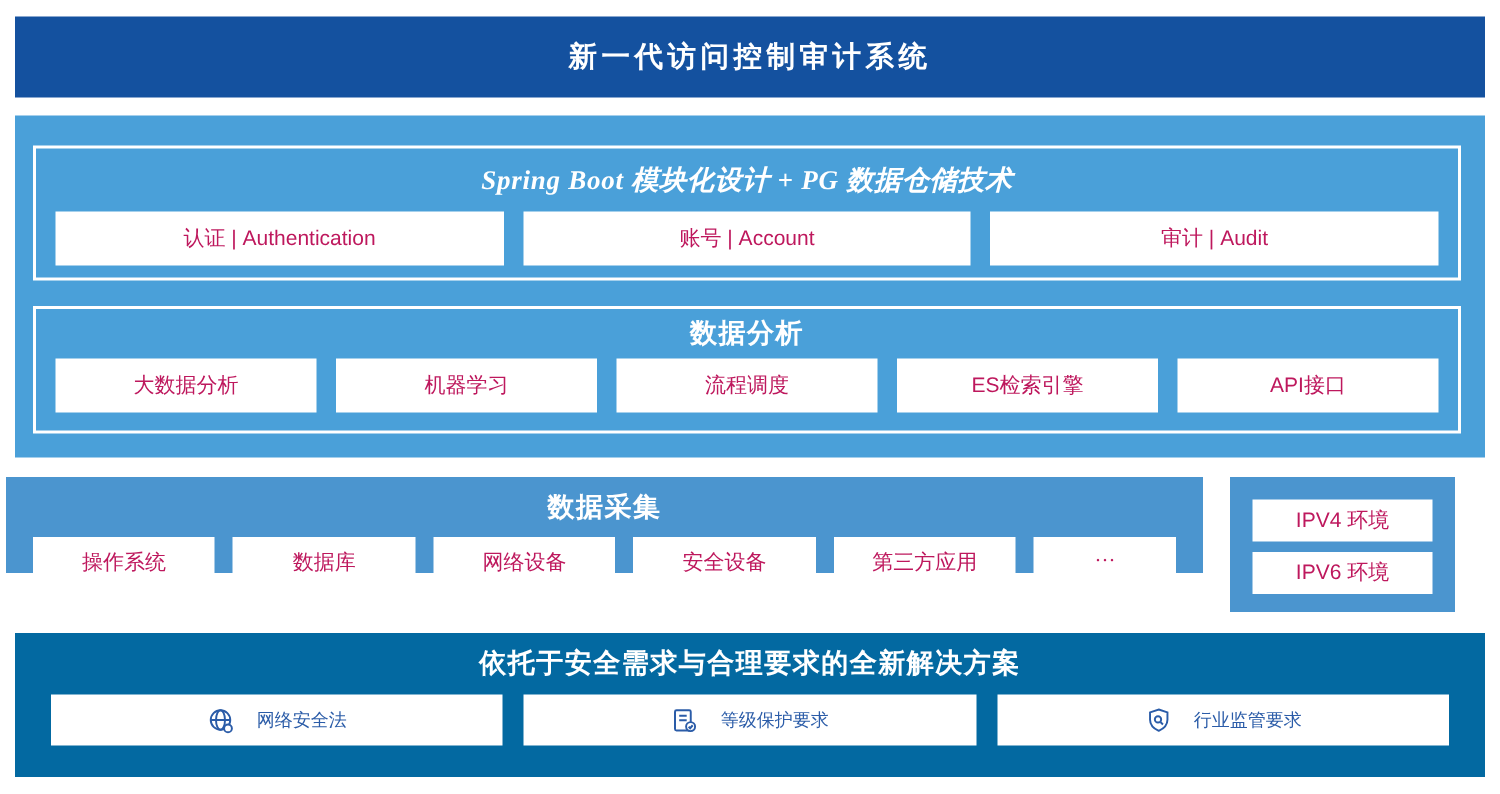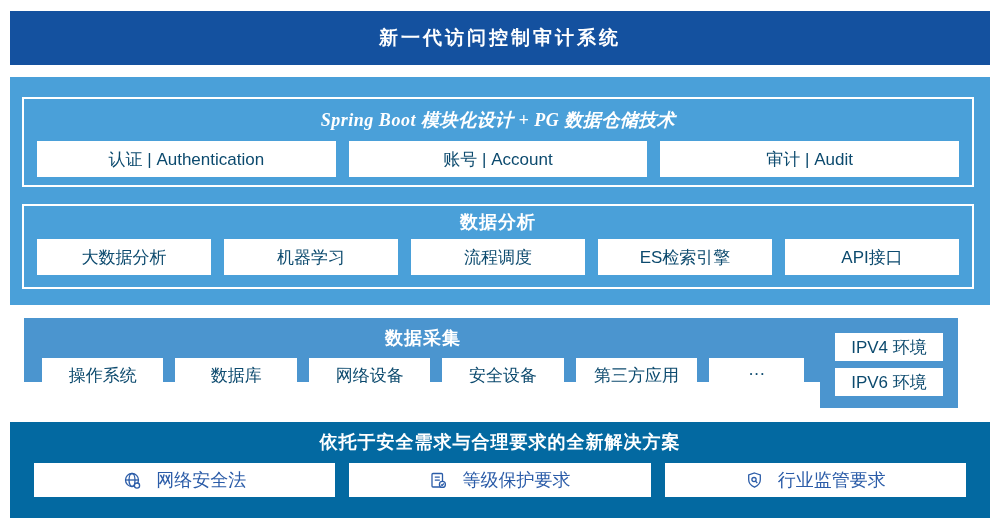--- a/index.html
+++ b/index.html
@@ -15,39 +15,39 @@
   .platform{position:absolute;left:10px;top:77px;width:980px;height:228px;background:#4AA0D9;}
   .bordered{position:absolute;left:12px;width:952px;border:2px solid #ffffff;box-sizing:border-box;}
   .modules-box{top:20px;height:90px;}
   .analysis-box{top:127px;height:85px;}
 
   .sec-title{color:#ffffff;font-weight:700;font-size:18px;text-align:center;letter-spacing:1px;font-family:Liberation Serif, serif;}
   .modules-box .sec-title{line-height:42px;font-style:italic;letter-spacing:.5px;}
   .analysis-box .sec-title{line-height:33px;}
 
   .box-row{display:flex;gap:13px;margin:0 13px;}
-  .white-box{flex:1;height:36px;background:#ffffff;color:#0c4a6e;font-size:17px;
+  .white-box{flex:1;height:36px;background:#ffffff;color:#be185d;font-size:14px;
              display:flex;align-items:center;justify-content:center;white-space:nowrap;}
 
   
-  .collection{position:absolute;left:24px;top:318px;width:798px;height:64px;background:#4B95CF;}
+  .collection{position:absolute;left:4px;top:318px;width:798px;height:64px;background:#4B95CF;}
   .collection .sec-title{line-height:40px;}
   .collection .box-row{margin:0 18px;gap:12px;}
   .collection .white-box{height:34px;font-family:Liberation Serif, serif;}
   .dots-box{flex:0.78;}
 
-  .ipv-panel{position:absolute;left:820px;top:318px;width:138px;height:90px;background:#4B95CF;
+  .ipv-panel{position:absolute;left:820px;top:318px;width:150px;height:90px;background:#4B95CF;
              display:flex;flex-direction:column;gap:7px;padding:15px;box-sizing:border-box;}
   .ipv-panel .white-box{flex:none;height:28px;}
 
   
   .solution{position:absolute;left:10px;top:422px;width:980px;height:96px;background:#0369a1;}
   .solution .sec-title{line-height:41px;}
   .solution .box-row{margin:0 24px;gap:14px;}
-  .solution .white-box{height:34px;color:#2B5CA8;gap:14px;font-size:18px;}
+  .solution .white-box{height:34px;color:#2B5CA8;gap:14px;font-size:12px;}
   .icon{display:flex;align-items:center;}
   .icon svg{display:block;}
 </style>
 </head>
 <body>
 
 <div class="page">
 
   <header class="banner">
     <span>新一代访问控制审计系统</span>

